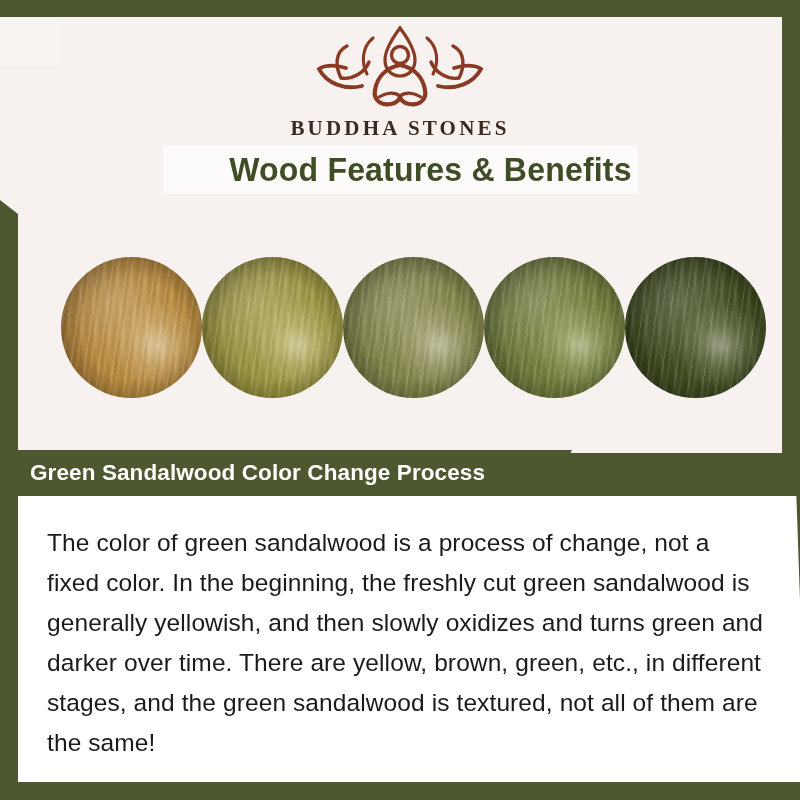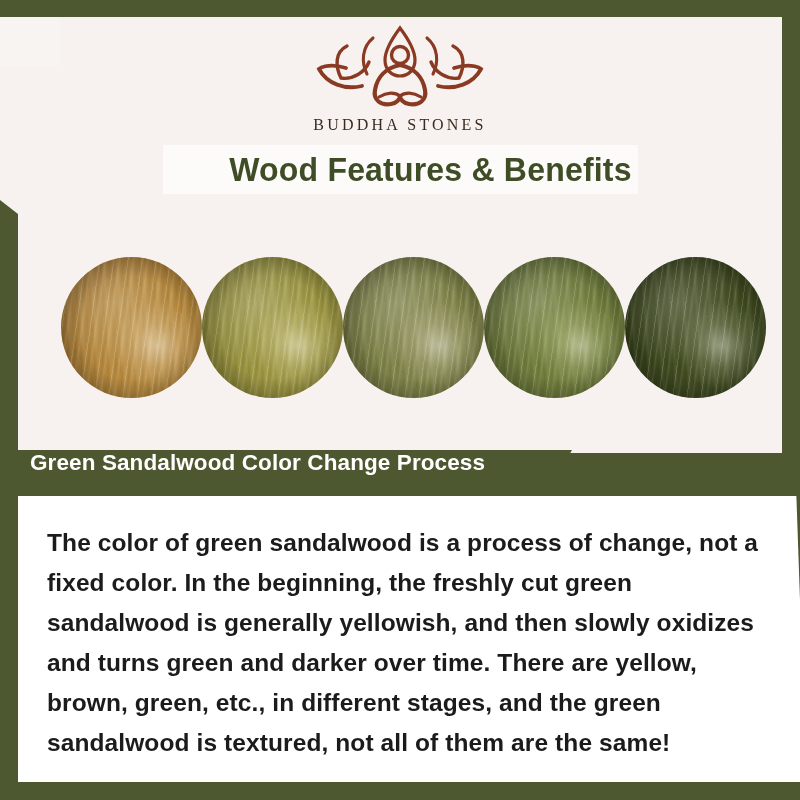--- a/index.html
+++ b/index.html
@@ -39,24 +39,24 @@
 
   
   .logo-wrap {
     position:absolute; left:0; top:22px; width:800px;
     display:flex; flex-direction:column; align-items:center;
   }
   .logo-mark { width:190px; height:88px; }
   .logo-word {
     margin-top:6px;
     font-family:"Liberation Serif", serif;
-    font-size:16px;
+    font-size:21px;
     letter-spacing:3.2px;
     color:#3a2a20;
-    font-weight:400;
+    font-weight:700;
   }
 
   
   .title-plate {
     position:absolute;
     left:163px; top:145px; width:475px; height:49px;
     background:#fdfbfa;
     display:flex; align-items:center; justify-content:flex-end;
   }
   .title-text {
@@ -119,21 +119,21 @@
       radial-gradient(circle at 38% 33%, rgba(255,255,255,0.20) 0%, rgba(255,255,255,0) 48%),
       radial-gradient(circle at 50% 50%, rgba(0,0,0,0) 52%, rgba(0,0,0,0.30) 88%, rgba(0,0,0,0.45) 100%);
   }
 
   
   .banner {
     position:absolute;
     left:0; top:450px; width:572px; height:46px;
     background:#4d5730;
     clip-path:polygon(0 0, 100% 0, 95.5% 100%, 0 100%);
-    display:flex; 
+    display:flex; align-items:center;
   }
   .banner-text {
     margin-left:30px;
     font-family:"Liberation Sans Narrow","Liberation Sans", sans-serif;
     font-weight:bold;
     font-size:22.5px;
     color:#ffffff;
     letter-spacing:0.1px;
     white-space:nowrap;
   }
@@ -141,21 +141,21 @@
   
   .body-card {
     position:absolute;
     left:18px; top:496px; width:782px; height:286px;
     background:#ffffff;
   }
   .body-text {
     position:absolute;
     left:29px; top:27px; width:718px;
     font-family:"Liberation Sans Narrow","Liberation Sans", sans-serif;
-    font-weight:bold;
+    font-weight:normal;
     font-size:24.5px;
     line-height:40px;
     color:#1b1b1b;
     letter-spacing:0.1px;
   }
 
   
   .right-bar {
     position:absolute;
     right:0; top:0; width:18px; height:600px;

